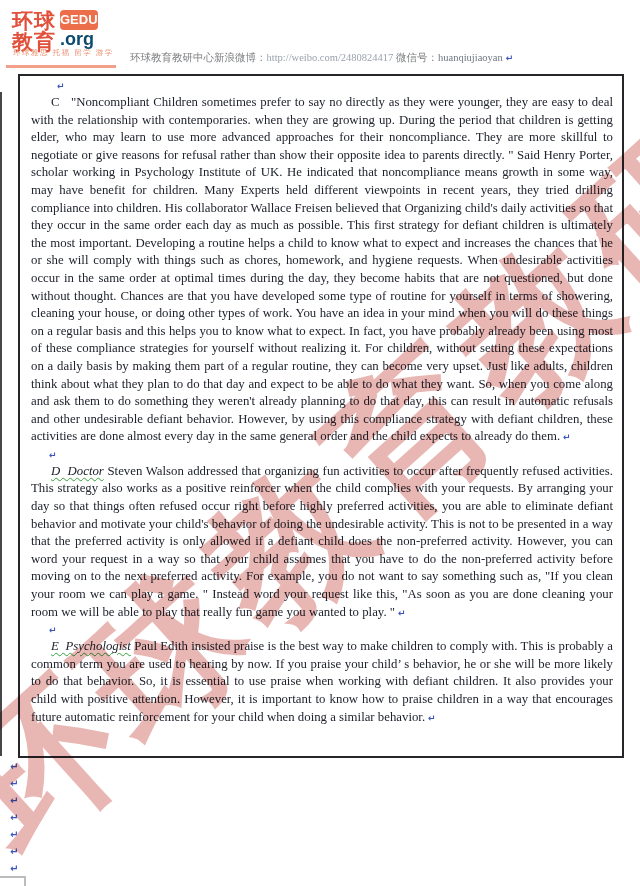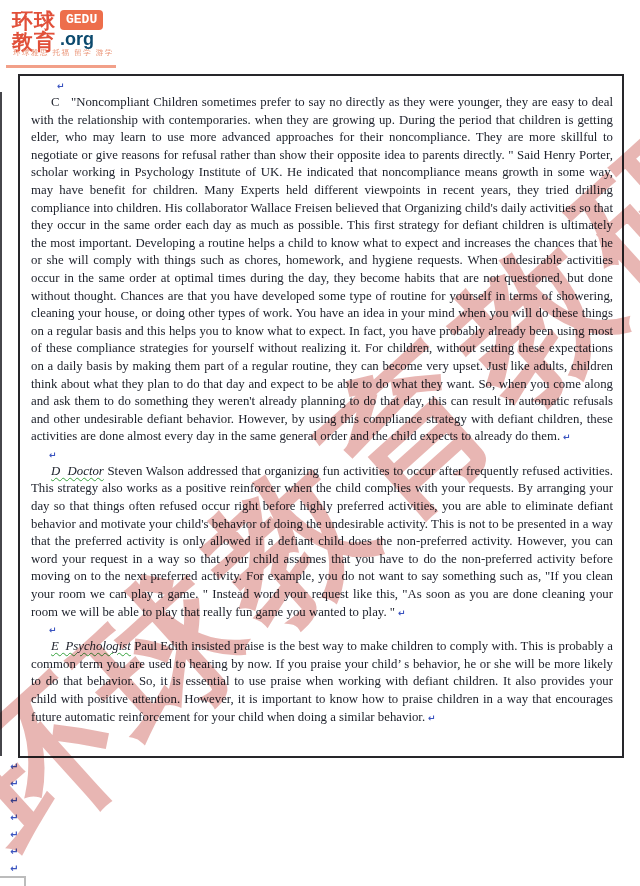--- a/index.html
+++ b/index.html
@@ -6,22 +6,22 @@
   body{width:640px;height:886px;background:#ffffff;position:relative;overflow:hidden;
        font-family:"Liberation Serif",serif;}
   .page{position:absolute;inset:0;}
 
   
   .logo{position:absolute;left:12px;top:10px;display:flex;align-items:flex-start;gap:4px;}
   .logo-cn{display:flex;flex-direction:column;}
   .logo-cn div{font-size:21px;line-height:21px;font-weight:bold;color:#e1503a;
                font-family:"Liberation Sans",sans-serif;letter-spacing:1px;}
   .logo-right{display:flex;flex-direction:column;align-items:flex-start;}
-  .gedu-badge{background:#ed6e4b;color:#ffffff;font-family:Liberation Mono, monospace;
-              font-weight:bold;font-size:13px;line-height:14px;padding:3px 6px;border-radius:4px;}
+  .gedu-badge{background:#ed6e4b;color:#ffffff;font-family:Liberation Sans, sans-serif;
+              font-weight:bold;font-size:13px;line-height:14px;padding:3px 0;border-radius:4px;}
   .gedu-org{color:#0c4a6e;font-family:"Liberation Sans",sans-serif;font-weight:bold;
             font-size:18px;line-height:15px;margin-top:2px;}
   .tagline{position:absolute;left:13px;top:48px;font-size:7.5px;color:#ea9274;
            font-family:"Liberation Sans",sans-serif;letter-spacing:1.5px;white-space:nowrap;}
   .logo-rule{position:absolute;left:6px;top:65px;width:110px;height:3px;background:#f2a089;}
 
   .contact-line{position:absolute;left:130px;top:51px;font-size:10.5px;color:#7c7e80;
                 white-space:nowrap;}
   .contact-line .url{color:#9aa2ae;}
   .contact-line .wechat-id{color:#6f7683;}
@@ -68,20 +68,23 @@
       <div>教育</div>
     </div>
     <div class="logo-right">
       <div class="gedu-badge">GEDU</div>
       <div class="gedu-org">.org</div>
     </div>
   </div>
   <div class="tagline">环球雅思 托福 留学 游学</div>
   <div class="logo-rule"></div>
 
+  <div class="contact-line">
+    <span>环球教育教研中心新浪微博：</span><span class="url">http://weibo.com/2480824417</span><span> 微信号：</span><span class="wechat-id">huanqiujiaoyan</span><span class="return-mark">↵</span>
+  </div>
 
   <div class="left-edge"></div>
   <div class="corner-box"></div>
 
   <div class="text-box">
       <div class="spacer"><span class="return-mark" style="margin-left: 26px;">↵</span></div>
       <div class="para"><span>C&nbsp;&nbsp;&nbsp;"Noncompliant Children sometimes prefer to say no directly as they were younger, they are easy to deal with the relationship with contemporaries. when they are growing up. During the period that children is getting elder, who may learn to use more advanced approaches for their noncompliance. They are more skillful to negotiate or give reasons for refusal rather than show their opposite idea to parents directly. " Said Henry Porter, scholar working in Psychology Institute of UK. He indicated that noncompliance means growth in some way, may have benefit for children. Many Experts held different viewpoints in recent years, they tried drilling compliance into children. His collaborator Wallace Freisen believed that Organizing child's daily activities so that they occur in the same order each day as much as possible. This first strategy for defiant children is ultimately the most important. Developing a routine helps a child to know what to expect and increases the chances that he or she will comply with things such as chores, homework, and hygiene requests. When undesirable activities occur in the same order at optimal times during the day, they become habits that are not questioned, but done without thought. Chances are that you have developed some type of routine for yourself in terms of showering, cleaning your house, or doing other types of work. You have an idea in your mind when you will do these things on a regular basis and this helps you to know what to expect. In fact, you have probably already been using most of these compliance strategies for yourself without realizing it. For children, without setting these expectations on a daily basis by making them part of a regular routine, they can become very upset. Just like adults, children think about what they plan to do that day and expect to be able to do what they want. So, when you come along and ask them to do something they weren't already planning to do that day, this can result in automatic refusals and other undesirable defiant behavior. However, by using this compliance strategy with defiant children, these activities are done almost every day in the same general order and the child expects to already do them.</span><span class="return-mark">↵</span></div>
       <div class="spacer"><span class="return-mark" style="margin-left: 18px;">↵</span></div>
       <div class="para"><span class="wavy">D&nbsp;&nbsp;Doctor</span><span> Steven Walson addressed that organizing fun activities to occur after frequently refused activities. This strategy also works as a positive reinforcer when the child complies with your requests. By arranging your day so that things often refused occur right before highly preferred activities, you are able to eliminate defiant behavior and motivate your child's behavior of doing the undesirable activity. This is not to be presented in a way that the preferred activity is only allowed if a defiant child does the non-preferred activity. However, you can word your request in a way so that your child assumes that you have to do the non-preferred activity before moving on to the next preferred activity. For example, you do not want to say something such as, "If you clean your room we can play a game. " Instead word your request like this, "As soon as you are done cleaning your room we will be able to play that really fun game you wanted to play. "</span><span class="return-mark">↵</span></div>
       <div class="spacer"><span class="return-mark" style="margin-left: 18px;">↵</span></div>

